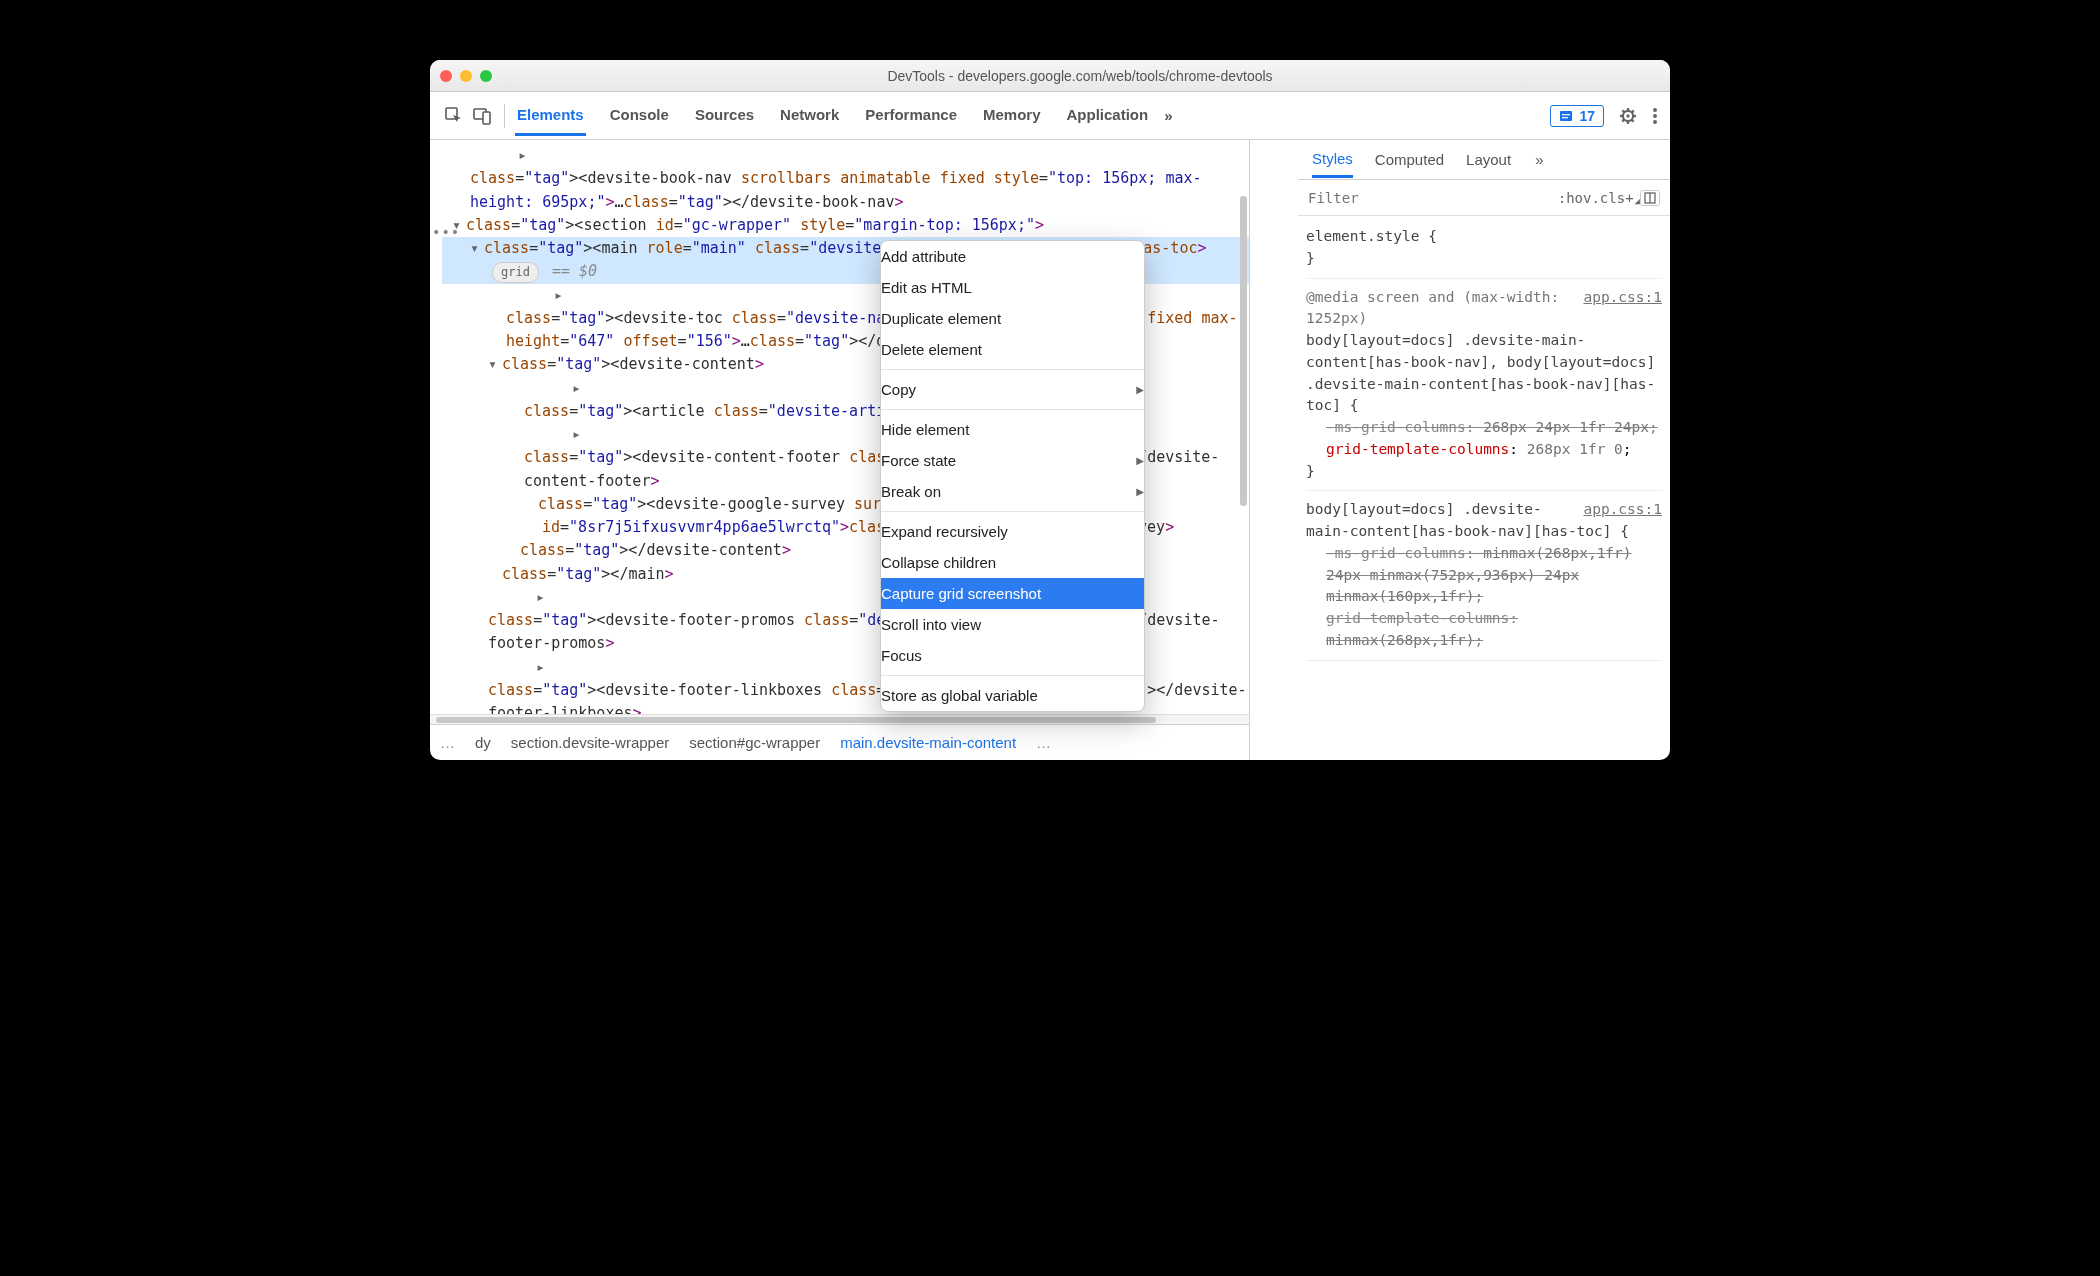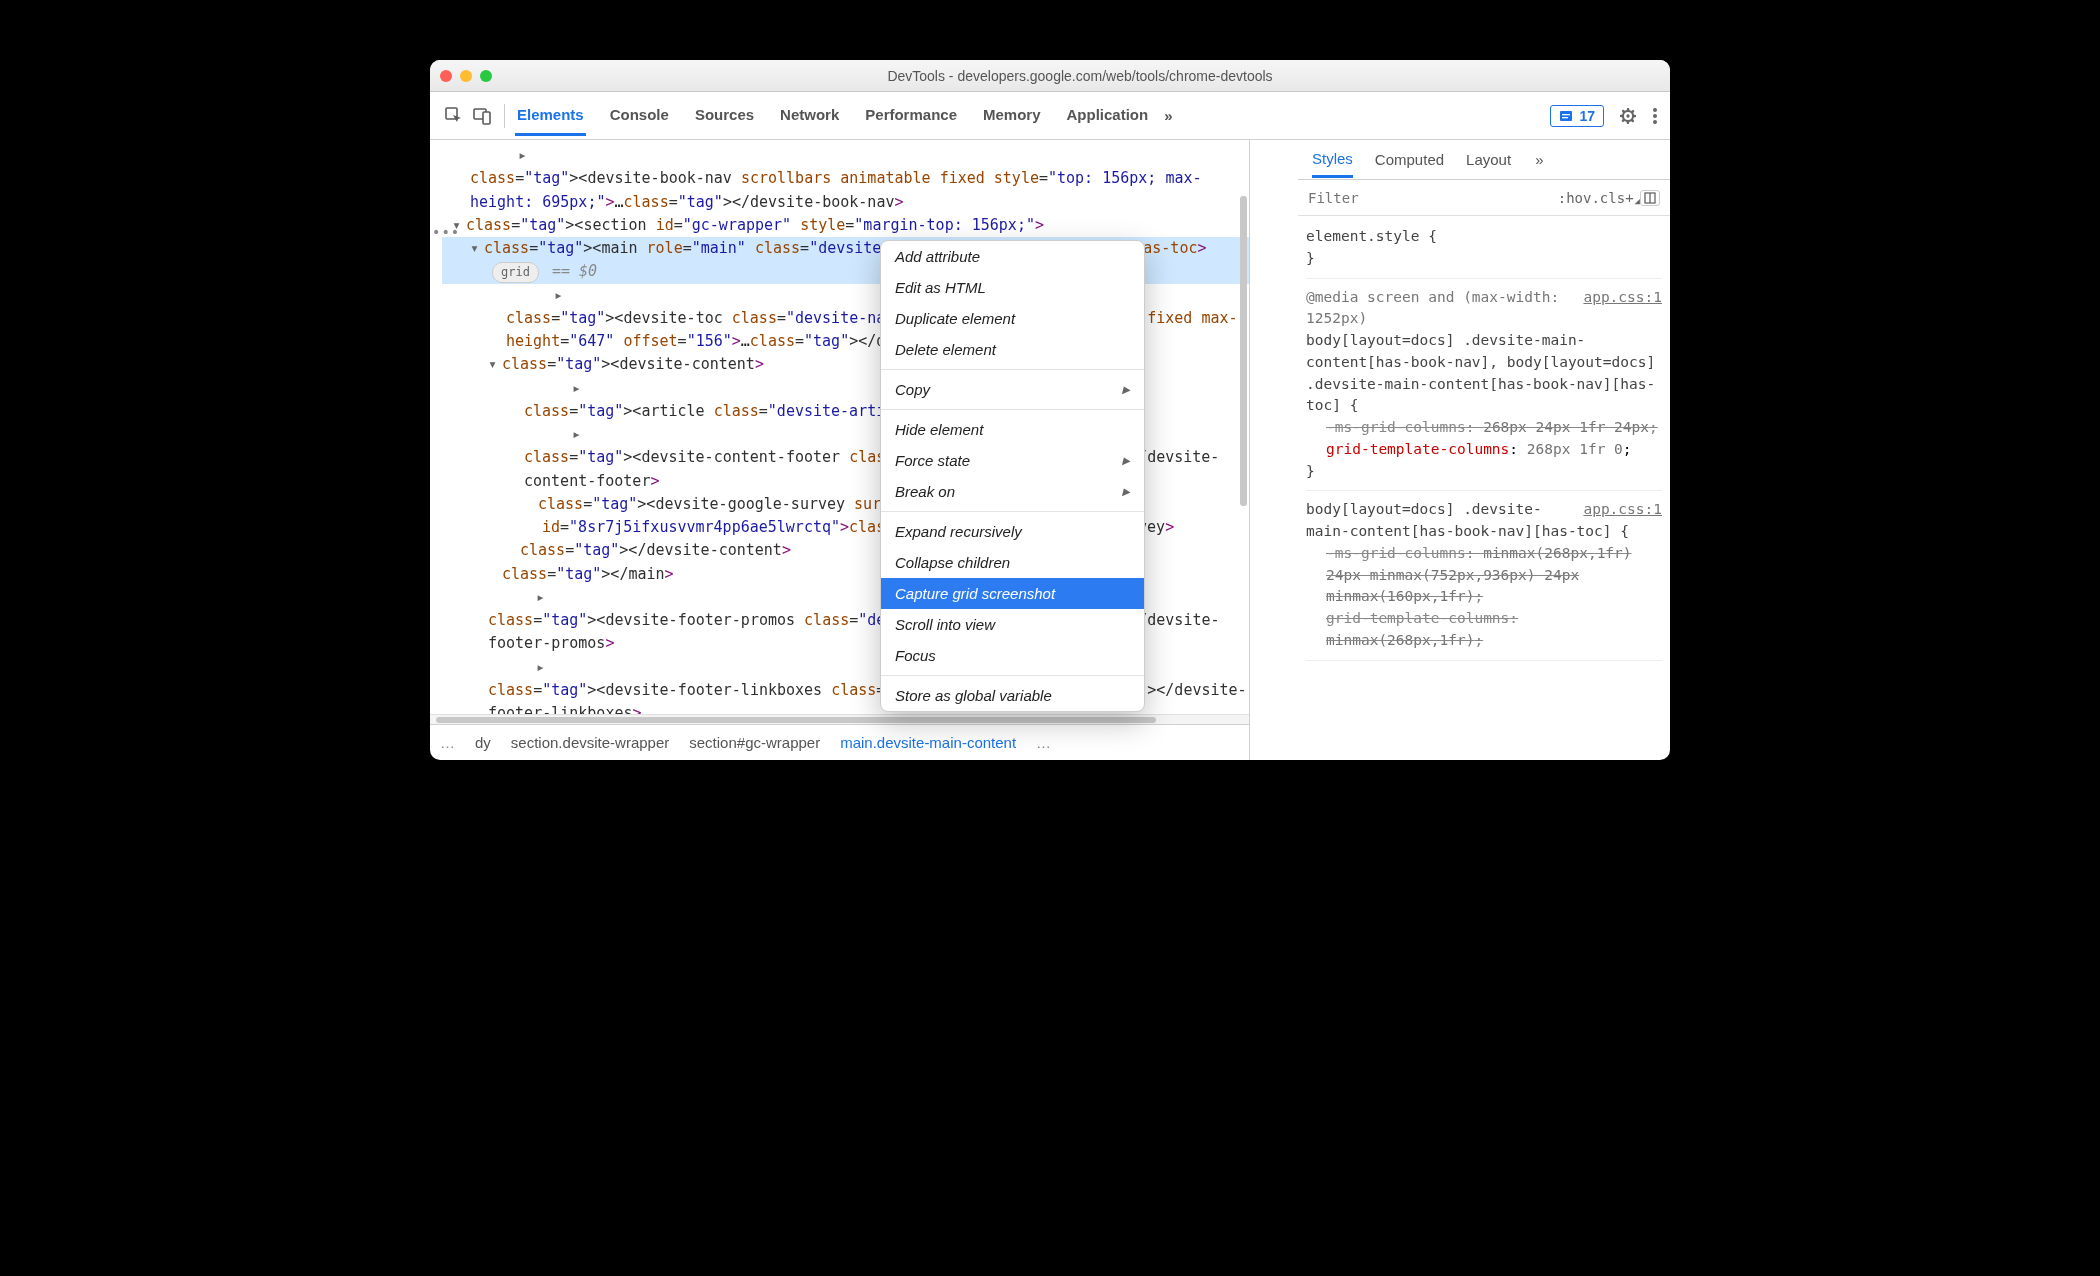--- a/index.html
+++ b/index.html
@@ -93,21 +93,21 @@
     width:265px;
     background:#fff;
     border:1px solid #ccc;
     border-radius:8px;
     box-shadow:0 10px 30px rgba(0,0,0,.25);
     font-size:15px;
     color:#222;
     overflow:hidden;
     z-index:50;
   }
-  .mi { padding:7px 14px; display:flex; justify-content:space-between; align-items:center; cursor:pointer;font-style:italic; }
+  .mi { padding:7px 0; display:flex; justify-content:space-between; align-items:center; cursor:pointer; }
   .mi.sel { background:#2d7bf0; color:#fff; }
   .msub::after { content:"▶"; font-size:10px; color:#666; }
   .msep { height:1px; background:#e3e3e3; margin:4px 0; }
 
   .hscroll { height:10px; background:#f4f4f4; border-top:1px solid #e0e0e0; }
   .hscroll .thumb{ height:6px; margin:2px 0 0 6px; width:720px; background:#c8c8c8; border-radius:3px; }
 
   .crumbs {
     height:36px; border-top:1px solid #d0d0d0;
     display:flex; align-items:center; gap:20px;

